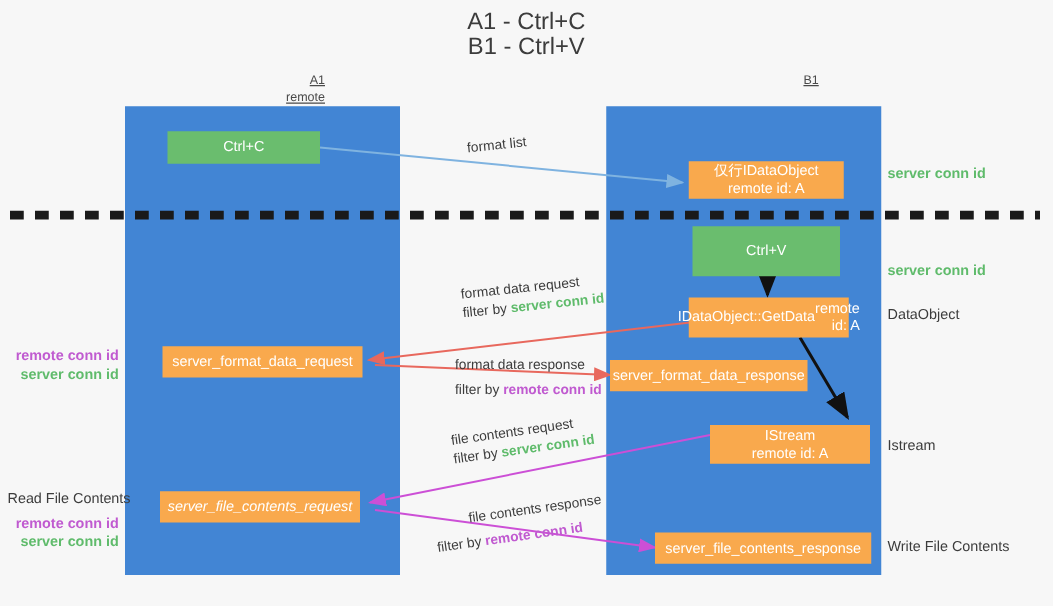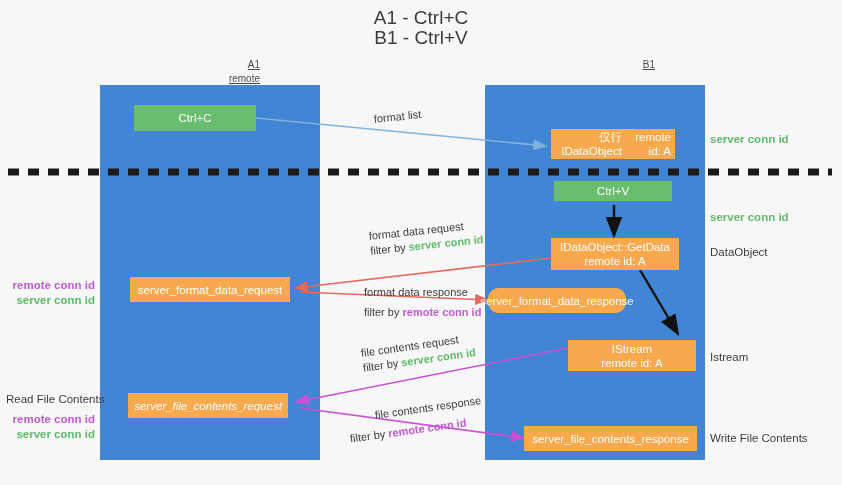--- a/index.html
+++ b/index.html
@@ -109,40 +109,40 @@
   </div>
 
   <div class="abs box orange" style="left:130px;top:277px;width:160px;height:25px;">
     <span>server_format_data_request</span>
   </div>
 
   <div class="abs box orange" style="left:128px;top:393px;width:160px;height:25px;font-style:italic;">
     <span>server_file_contents_request</span>
   </div>
 
-  <div class="abs box orange" style="left:551px;top:129px;width:124px;height:30px;flex-direction:row;">
+  <div class="abs box orange" style="left:551px;top:129px;width:124px;height:30px;flex-direction:column;">
     <span>仅行IDataObject</span>
     <span>remote id: A</span>
   </div>
 
-  <div class="abs box green" style="left:554px;top:181px;width:118px;height:20px;">
+  <div class="abs box green" style="left:554px;top:181px;width:118px;height:40px;">
     <span>Ctrl+V</span>
   </div>
 
-  <div class="abs box orange" style="left:551px;top:238px;width:128px;height:32px;flex-direction:column;">
+  <div class="abs box orange" style="left:551px;top:238px;width:128px;height:32px;flex-direction:row;">
     <span>IDataObject::GetData</span>
     <span>remote id: A</span>
   </div>
 
   <div class="abs box orange" style="left:568px;top:340px;width:128px;height:31px;flex-direction:column;">
     <span>IStream</span>
     <span>remote id: A</span>
   </div>
 
-  <div class="abs box orange" style="left:488px;top:288px;width:138px;height:25px;border-radius:11px;">
+  <div class="abs box orange" style="left:488px;top:288px;width:158px;height:25px;">
     <span>server_format_data_response</span>
   </div>
 
   <div class="abs box orange" style="left:524px;top:426px;width:173px;height:25px;">
     <span>server_file_contents_response</span>
   </div>
 
   <div class="abs alab" style="left:373px;top:112px;transform:rotate(-6deg);">
     <span>format list</span>
   </div>

